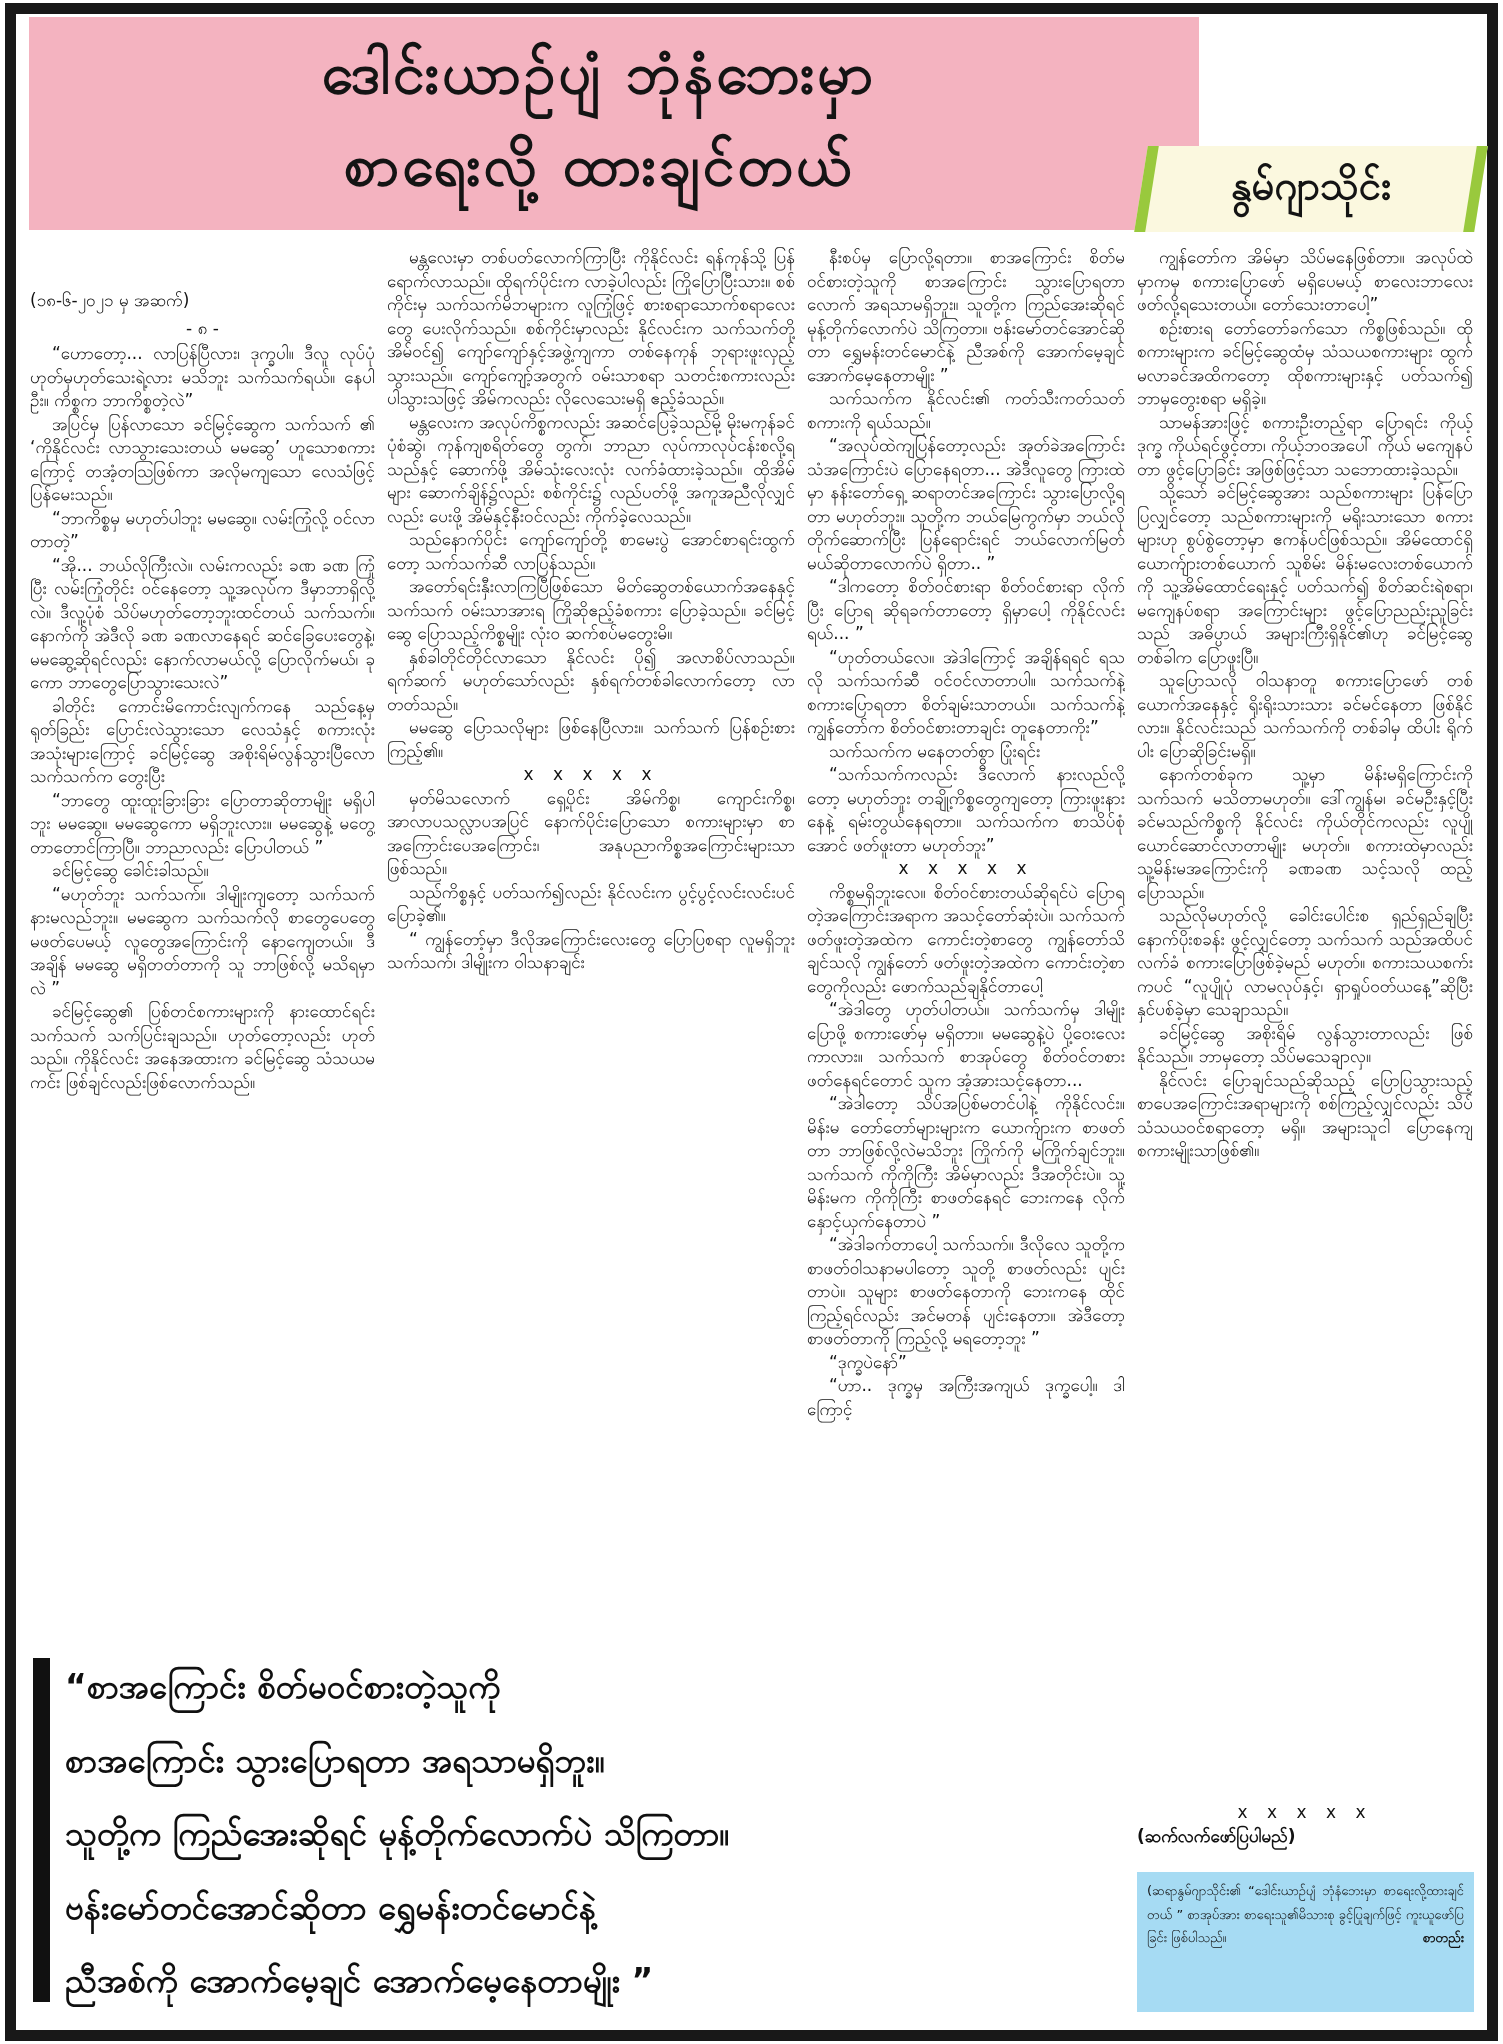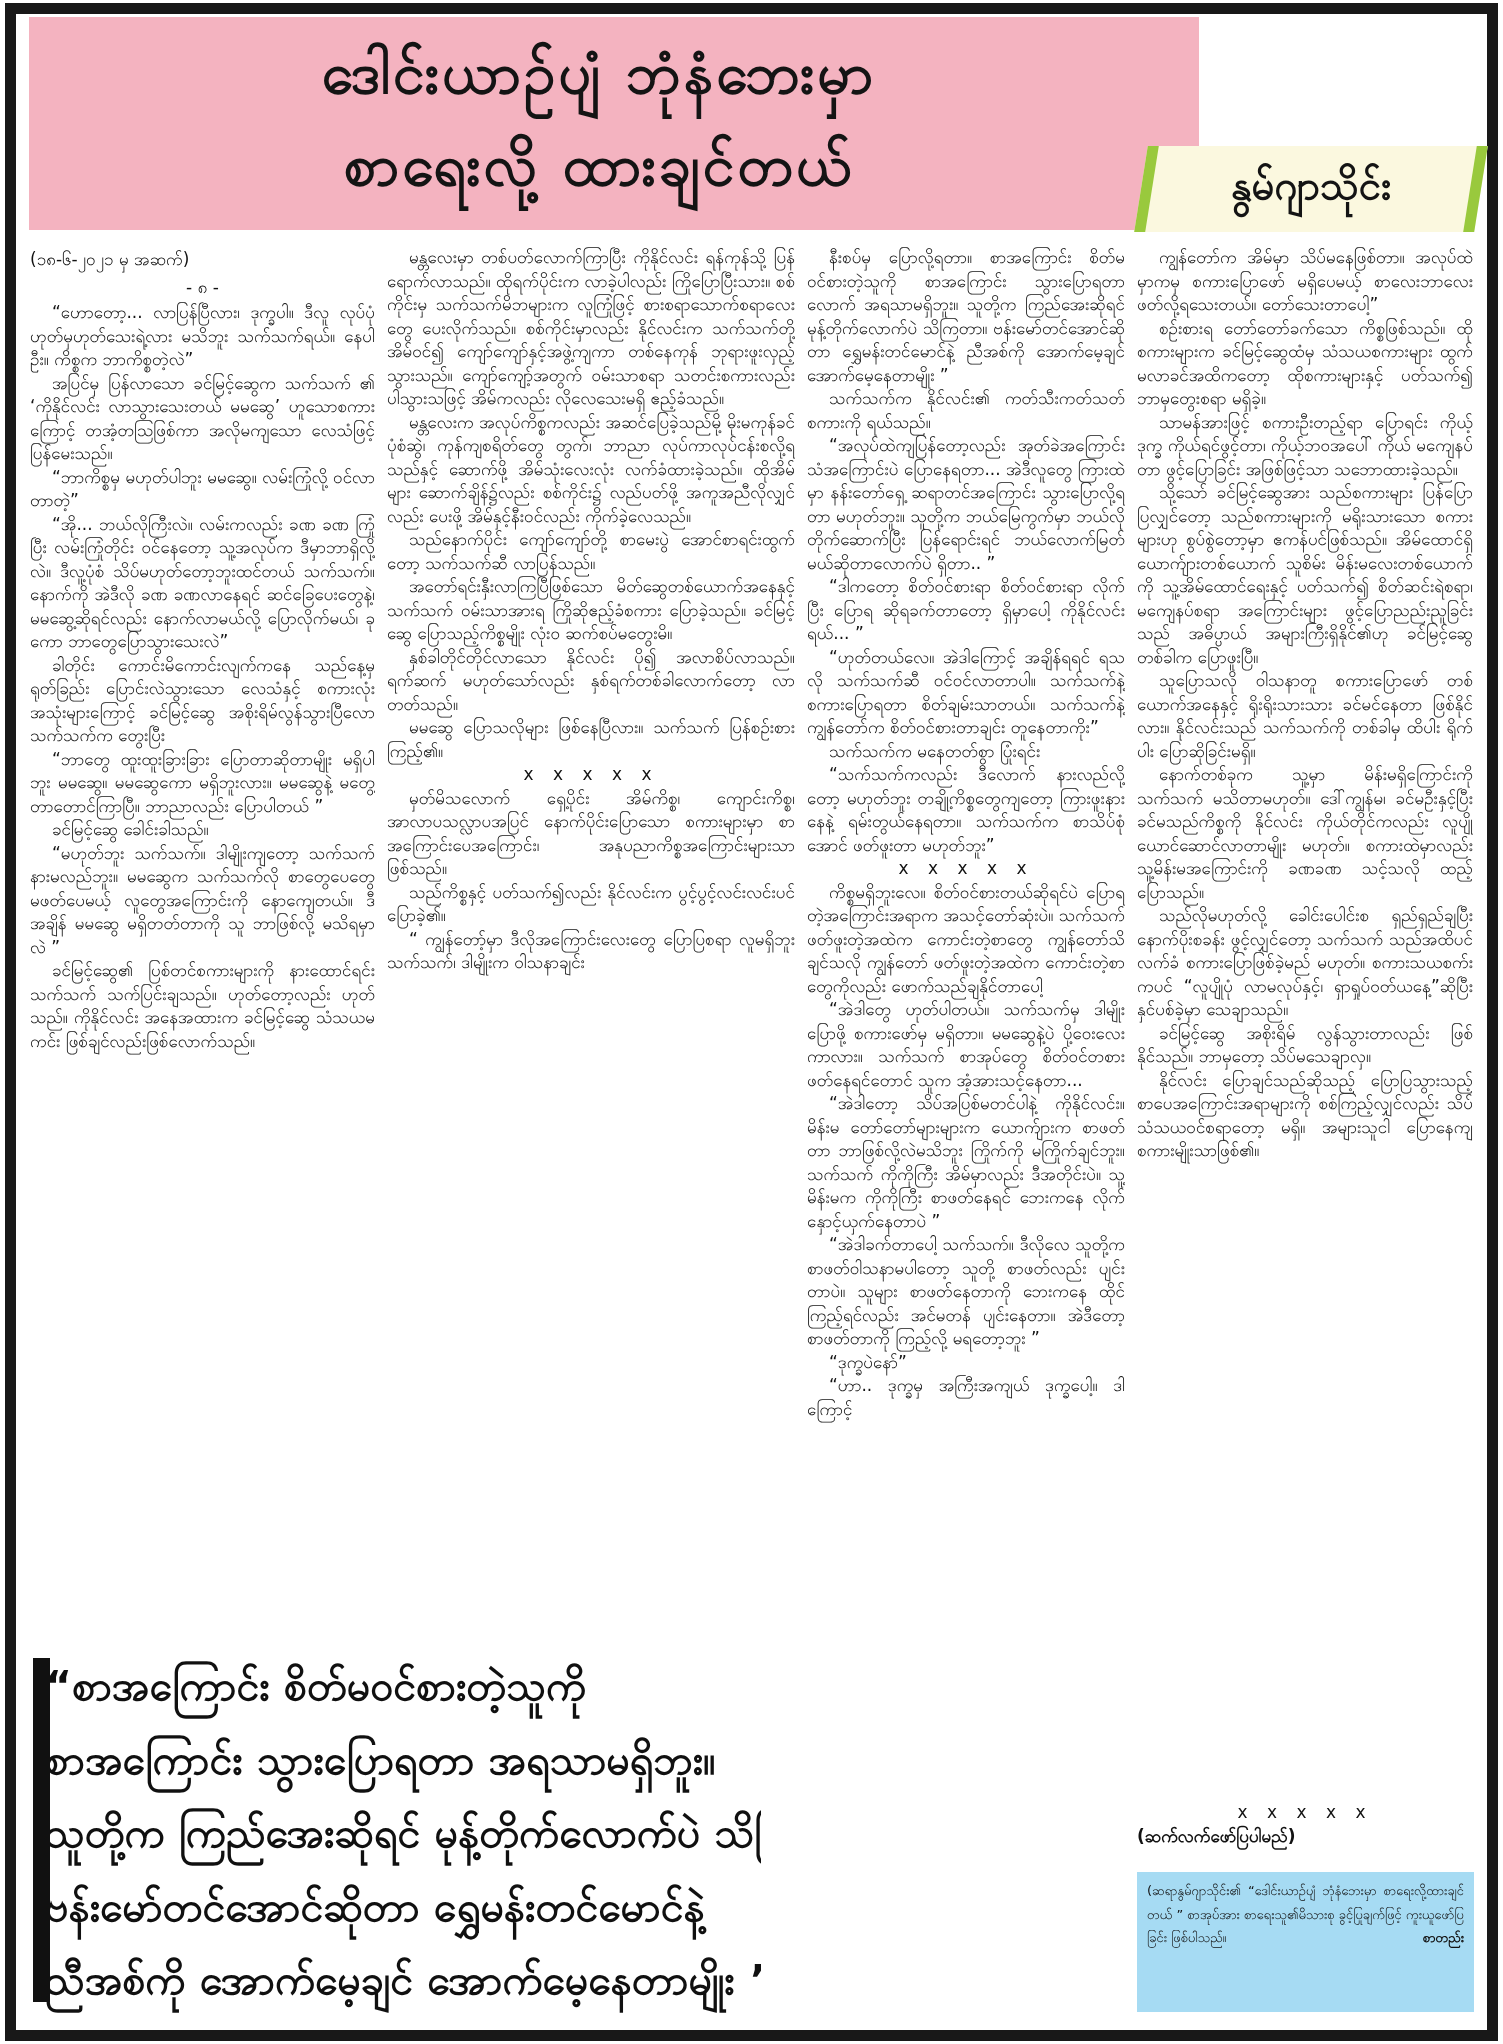--- a/index.html
+++ b/index.html
@@ -14,33 +14,33 @@
 
   
   .badge{position:absolute;right:22px;top:146px;width:318px;height:86px;background:#fbf8df;
          transform:skewX(-9deg);border-left:11px solid #99c93d;border-right:11px solid #99c93d;
          display:flex;align-items:center;justify-content:center;}
   .badge-text{transform:skewX(9deg);font-weight:bold;font-size:40px;white-space:nowrap;color:#141414;}
 
   
   .columns{position:absolute;left:30px;top:246px;width:1443px;height:1772px;display:flex;gap:12px;}
   .col{text-align:justify;font-size:17px;line-height:23.5px;overflow:hidden;}
-  .col-1{width:345px;height:1388px;}
+  .col-1{width:345px;height:1388px;margin-top:41px;}
   .col-2{width:408px;height:1388px;}
   .col-3{width:318px;height:1772px;}
   .col-4{width:336px;height:1545px;}
   .para{margin:0;text-indent:22px;}
   .dateline{margin:2px 0 4px 0;text-indent:0;}
   .marker{text-align:center;text-indent:0;margin:2px 0;}
   .sep{text-align:center;text-indent:0;letter-spacing:7px;margin:0 0;}
 
   
   .pullquote{position:absolute;left:33px;top:1650px;width:728px;height:362px;}
   .pq-bar{position:absolute;left:0;top:8px;width:17px;height:344px;background:#111;}
-  .pq-lines{margin-left:12px;font-weight:bold;font-size:41px;line-height:73.5px;color:#101010;}
+  .pq-lines{margin-left:32px;font-weight:bold;font-size:33px;line-height:73.5px;color:#101010;}
   .pq-line{white-space:nowrap;overflow:hidden;}
 
   
   .col4-tail{position:absolute;left:1137px;top:1800px;width:336px;font-size:17px;line-height:24px;}
   .note-right{font-weight:bold;}
 
   
   .creditbox{position:absolute;left:1137px;top:1872px;width:337px;height:140px;background:#a6dbf3;
              padding:7px 10px;box-sizing:border-box;font-size:13px;line-height:23.5px;text-align:justify;}
   .credit-text{margin:0;text-indent:20px;display:inline;}

